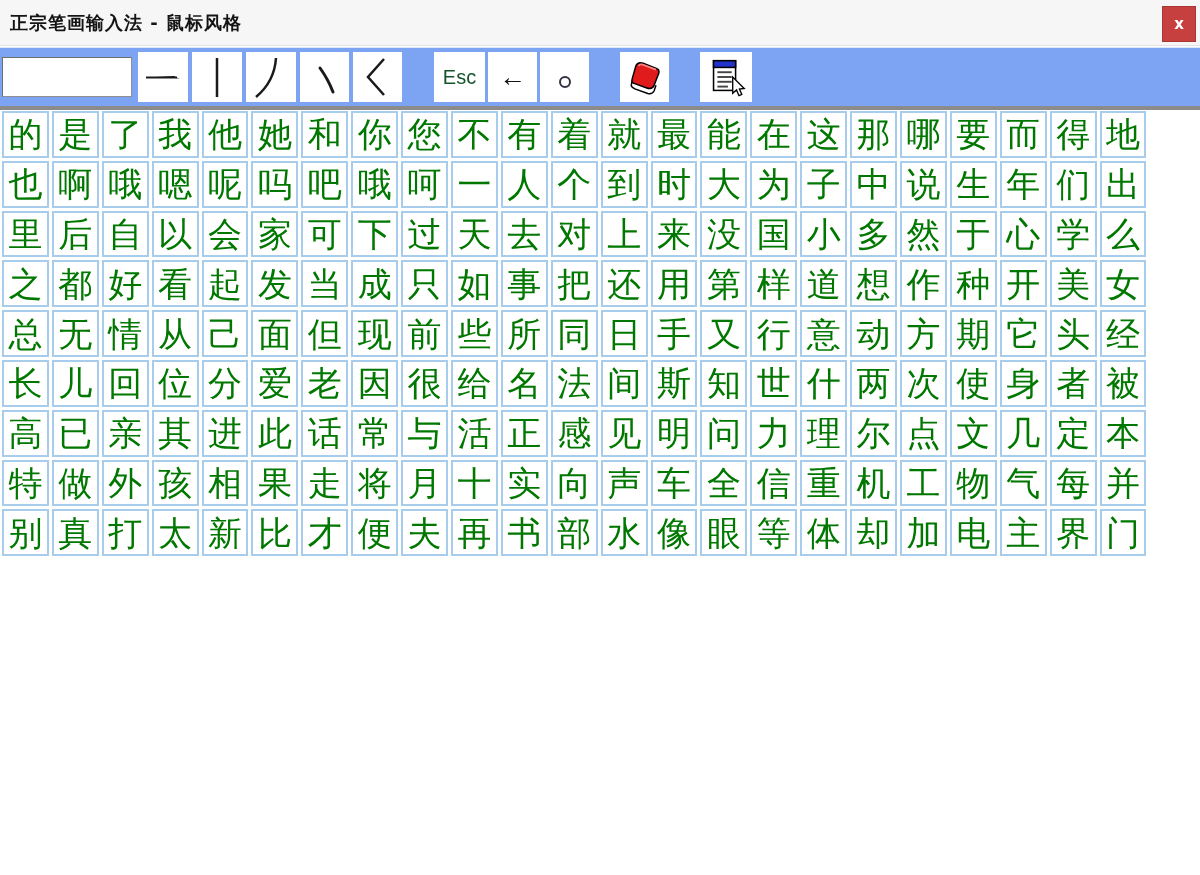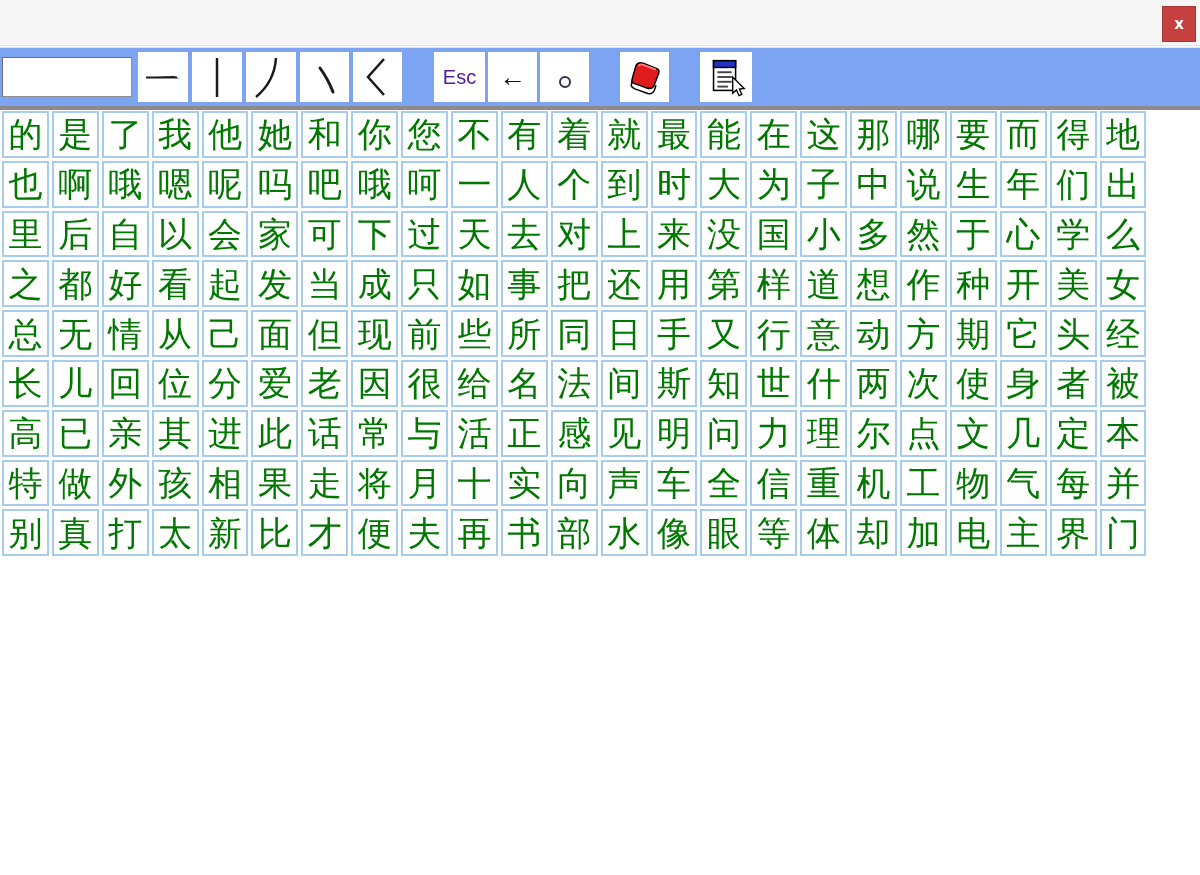--- a/index.html
+++ b/index.html
@@ -56,21 +56,21 @@
   }
   .tb-btn {
     position: absolute; top: 4px; height: 50px;
     background: #ffffff;
     border: none;
     display: flex; align-items: center; justify-content: center;
     cursor: pointer; padding: 0;
     box-sizing: border-box;
   }
   .tb-btn svg { display: block; }
-  .esc-label { font-size: 20px; color: #4c1d95; }
+  .esc-label { font-size: 20px; color: #14532d; }
   .back-label { font-size: 27px; color: #141414; line-height: 1; }
   .period-ring {
     width: 8px; height: 8px;
     border: 2px solid #333344;
     border-radius: 50%;
     margin-top: 10px;
   }
   
   .b-heng  { left: 138px; width: 50px; }
   .b-shu   { left: 192px; width: 50px; }
@@ -98,20 +98,21 @@
     font-size: 34px; line-height: 1;
     color: #007800;
     cursor: pointer;
     overflow: hidden;
   }
 </style>
 </head>
 <body>
 
 <div class="titlebar">
+  <div class="title-text">正宗笔画输入法 - 鼠标风格</div>
   <div class="close-btn">x</div>
 </div>
 
 <div class="toolbar">
   <input class="tb-input" type="text" value="" style="">
 
   <button class="tb-btn b-heng">
     <span>
       <svg width="48" height="48" viewBox="0 0 48 48">
         <path d="M7 24.5 H35 L41 26 L35 23 Z" fill="#1a1a1a"></path>

